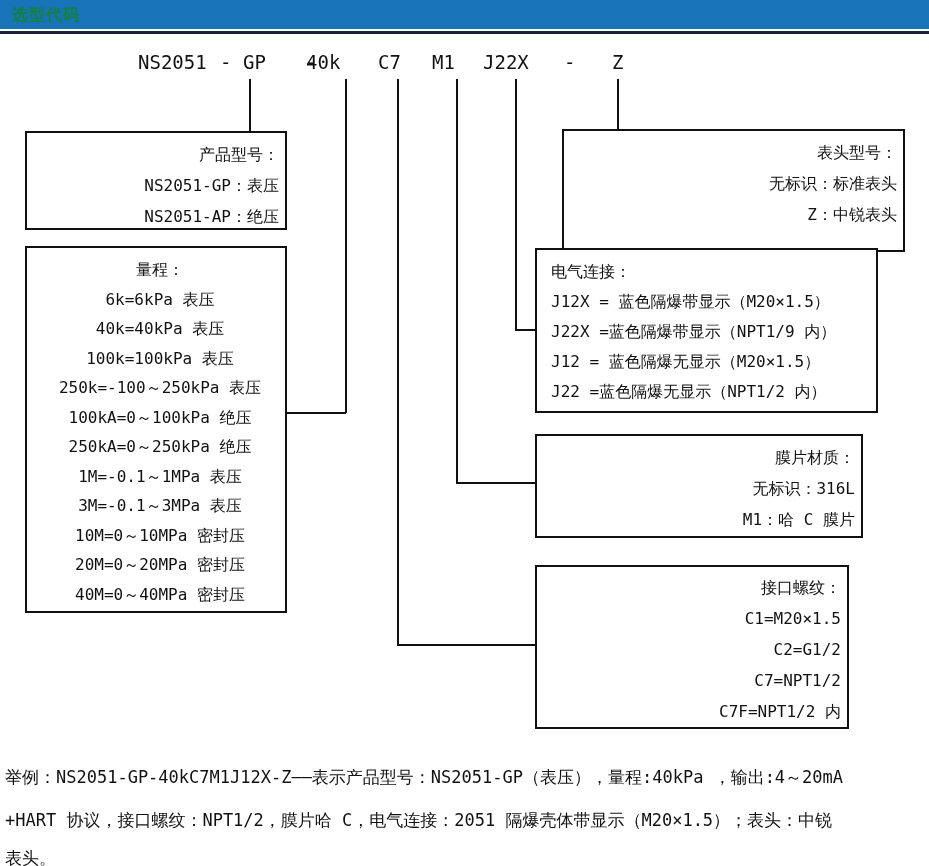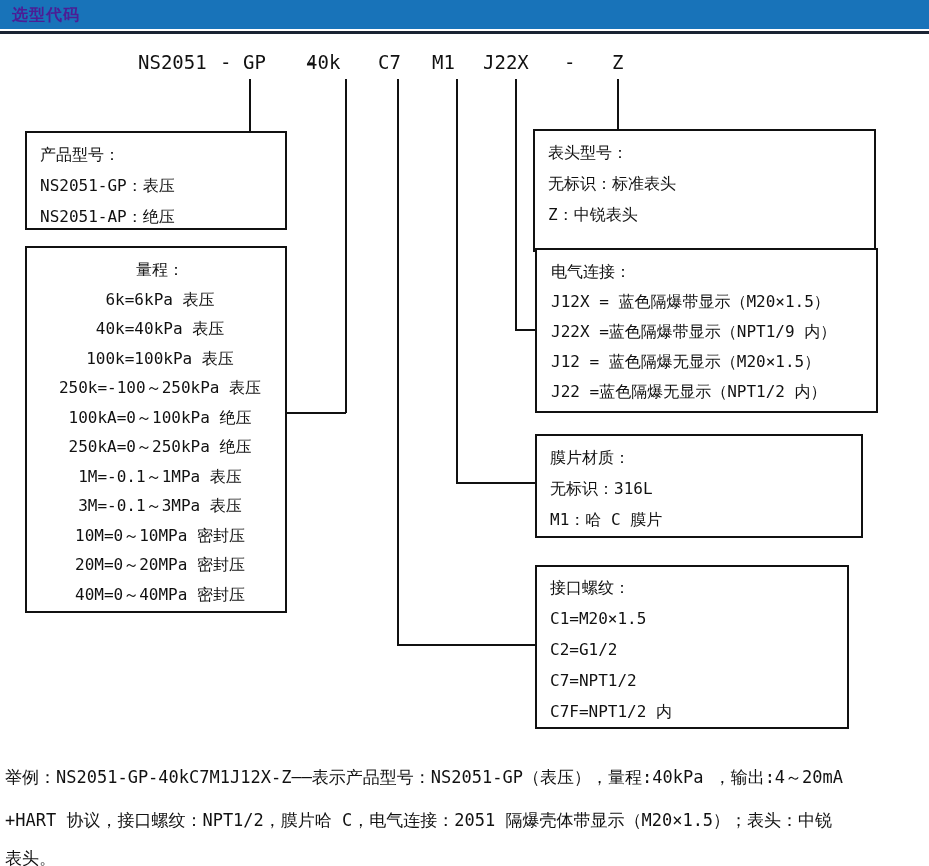--- a/index.html
+++ b/index.html
@@ -14,21 +14,21 @@
     font-family:"DejaVu Sans Mono","Liberation Mono",monospace;
     color:#111111;
   }
   
   .header-bar{
     position:absolute;left:0;top:0;width:929px;height:29px;
     background:#1873b9;
   }
   .header-title{
     position:absolute;left:12px;top:0;height:29px;line-height:29px;
-    color:#4c1d95;font-size:16px;font-weight:bold;
+    color:#15803d;font-size:16px;font-weight:bold;
     font-family:"DejaVu Sans","Liberation Sans",sans-serif;
     letter-spacing:1px;
   }
   .header-underline{
     position:absolute;left:0;top:31px;width:929px;height:3px;
     background:#1a2333;
   }
   
   .code-seg{
     position:absolute;top:50px;
@@ -41,21 +41,21 @@
   
   .box{
     position:absolute;
     border:2px solid #111111;
     background:#ffffff;
     box-sizing:border-box;
   }
   .box .bl{
     font-size:16px;white-space:nowrap;
   }
-  .pad-a{padding:6px 6px 0 13px;}
+  .pad-a{padding:6px 6px 0 13px;text-align:right;}
   .pad-b{padding:7px 6px 0 14px;}
   .lh31 .bl{line-height:31px;}
   .lh295 .bl{line-height:29.5px;text-align:center;}
   .lh30 .bl{line-height:30px;}
   
   .example-line{
     position:absolute;left:5px;width:920px;
     font-size:17px;line-height:22px;white-space:nowrap;
   }
 </style>
@@ -106,21 +106,21 @@
     <div class="bl t">250k=-100～250kPa 表压</div>
     <div class="bl t">100kA=0～100kPa 绝压</div>
     <div class="bl t">250kA=0～250kPa 绝压</div>
     <div class="bl t">1M=-0.1～1MPa 表压</div>
     <div class="bl t">3M=-0.1～3MPa 表压</div>
     <div class="bl t">10M=0～10MPa 密封压</div>
     <div class="bl t">20M=0～20MPa 密封压</div>
     <div class="bl t">40M=0～40MPa 密封压</div>
   </div>
 
-  <div class="box lh31 pad-a" style="left:533px;top:129px;width:343px;height:123px">
+  <div class="box lh31 pad-a" style="left:562px;top:129px;width:343px;height:123px">
     <div class="bl t">表头型号：</div>
     <div class="bl t">无标识：标准表头</div>
     <div class="bl t">Z：中锐表头</div>
   </div>
 
   <div class="box lh30 pad-b" style="left:535px;top:248px;width:343px;height:165px">
     <div class="bl t">电气连接：</div>
     <div class="bl t">J12X = 蓝色隔爆带显示（M20×1.5）</div>
     <div class="bl t">J22X =蓝色隔爆带显示（NPT1/9 内）</div>
     <div class="bl t">J12 = 蓝色隔爆无显示（M20×1.5）</div>

